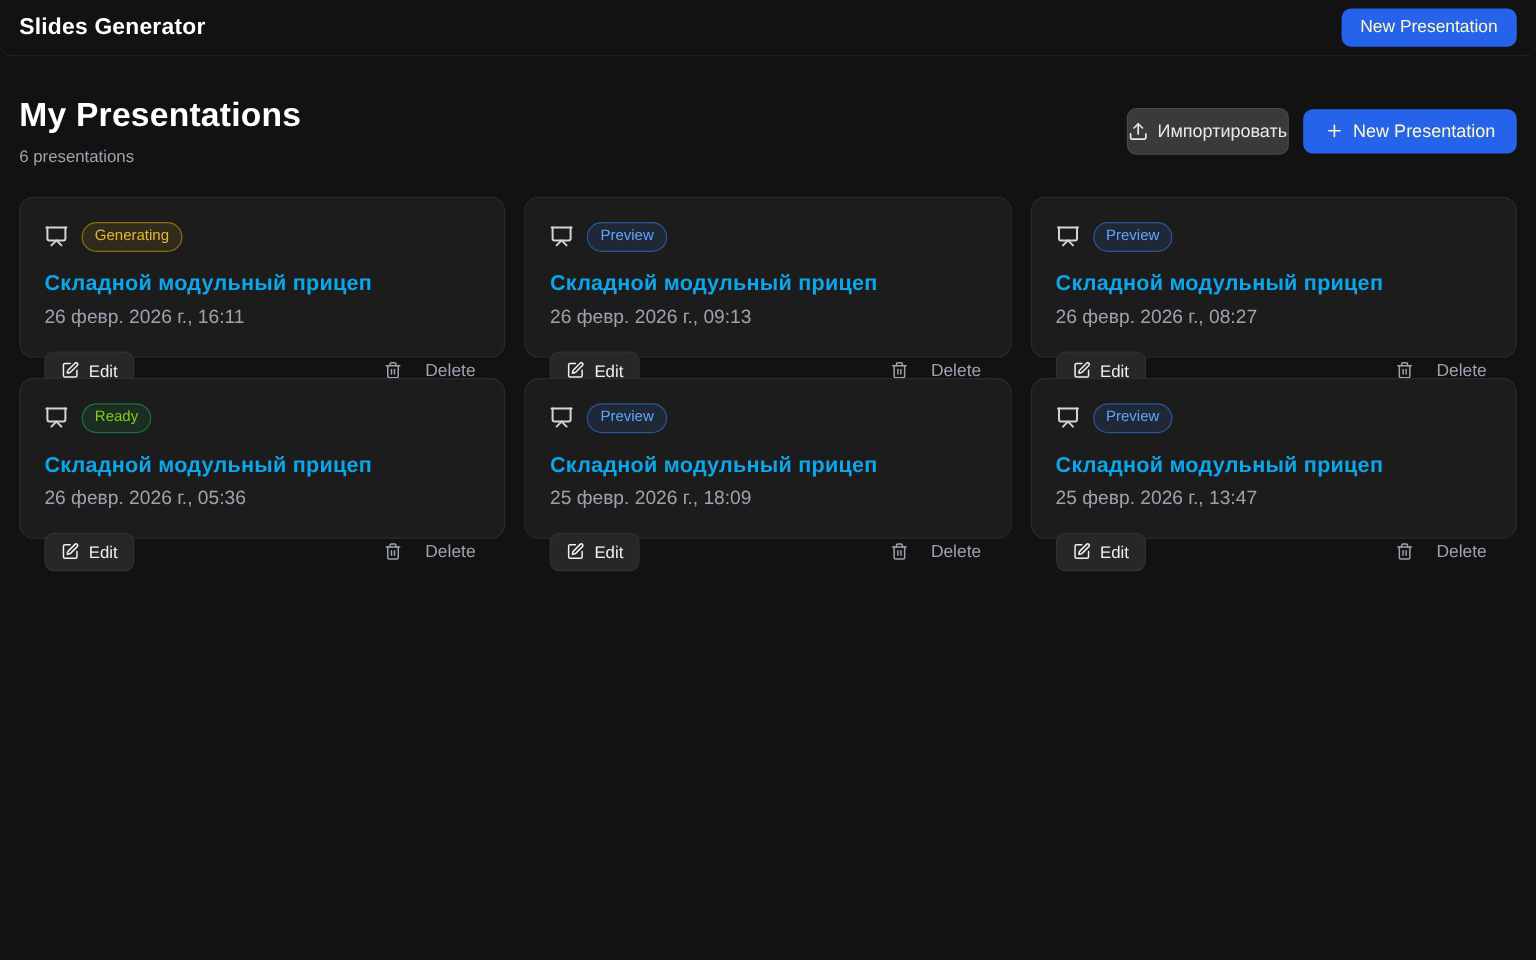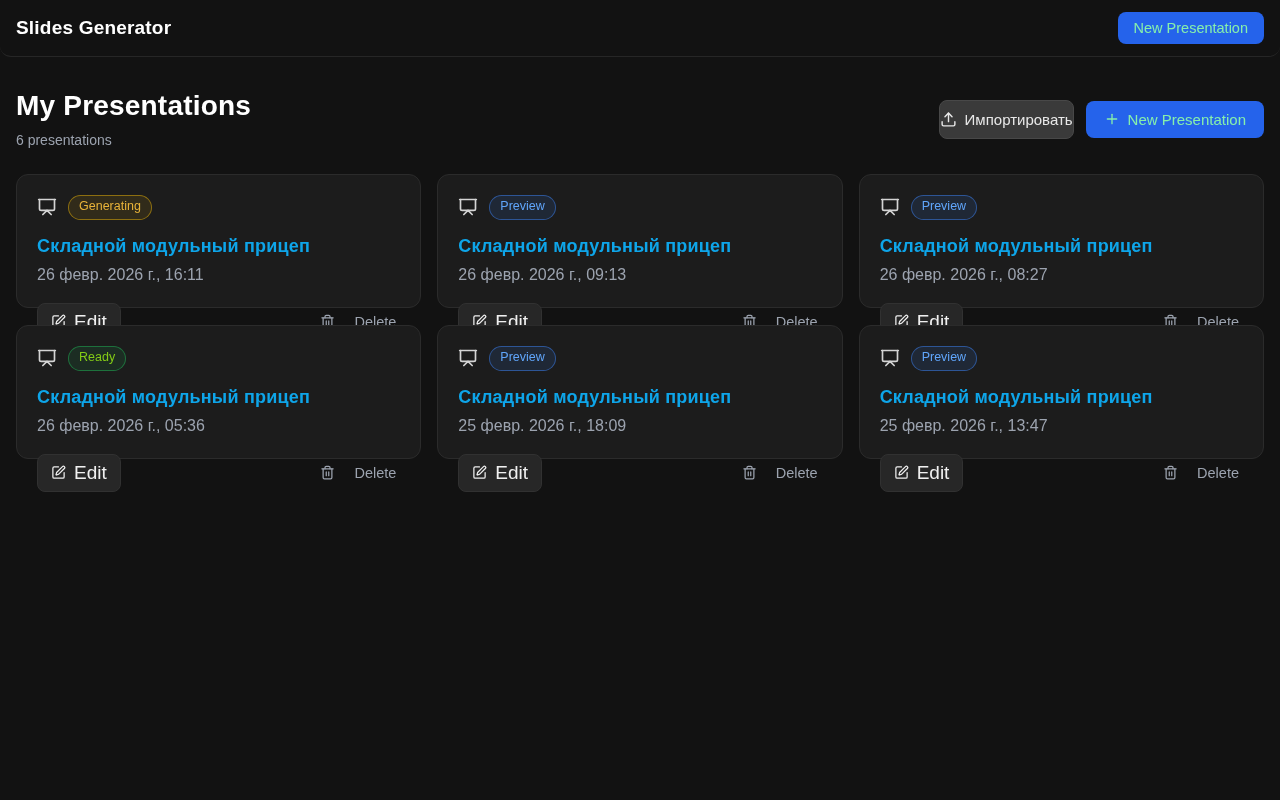--- a/index.html
+++ b/index.html
@@ -8,21 +8,21 @@
     width: 1280px; height: 800px;
     background: #121212;
     color: #ffffff;
     font-family: "Liberation Sans", "DejaVu Sans", sans-serif;
     overflow: hidden;
   }
   svg { display: block; }
 
   
   .app-header {
-    height: 57px;
+    height: 47px;
     display: flex;
     align-items: center;
     justify-content: space-between;
     padding: 0 16px;
     border-bottom: 1px solid #262626;
     border-radius: 11px;
   }
   .app-title {
     font-size: 19px;
     font-weight: 700;
@@ -32,21 +32,21 @@
     display: inline-flex;
     align-items: center;
     gap: 8px;
     border-radius: 8px;
     cursor: pointer;
     font-family: inherit;
     white-space: nowrap;
   }
   .btn-primary {
     background: #2563eb;
-    color: #86efac;
+    color: #fef9c3;
     border: none;
     font-size: 14.5px;
     padding: 9px 16px;
   }
   .header-new-btn { padding: 8px 16px; }
 
   
   .page { padding: 33px 16px 0 16px; }
   .page-head {
     display: flex;
@@ -133,21 +133,21 @@
   .card-footer {
     margin-top: 19px;
     display: flex;
     align-items: center;
     justify-content: space-between;
   }
   .btn-edit {
     background: #272727;
     color: #f0f0f0;
     border: 1px solid #313131;
-    font-size: 19px;
+    font-size: 14px;
     padding: 7px 13px;
     display: inline-flex;
     align-items: center;
     gap: 8px;
     border-radius: 8px;
     cursor: pointer;
     font-family: inherit;
   }
   .btn-delete {
     background: transparent;

